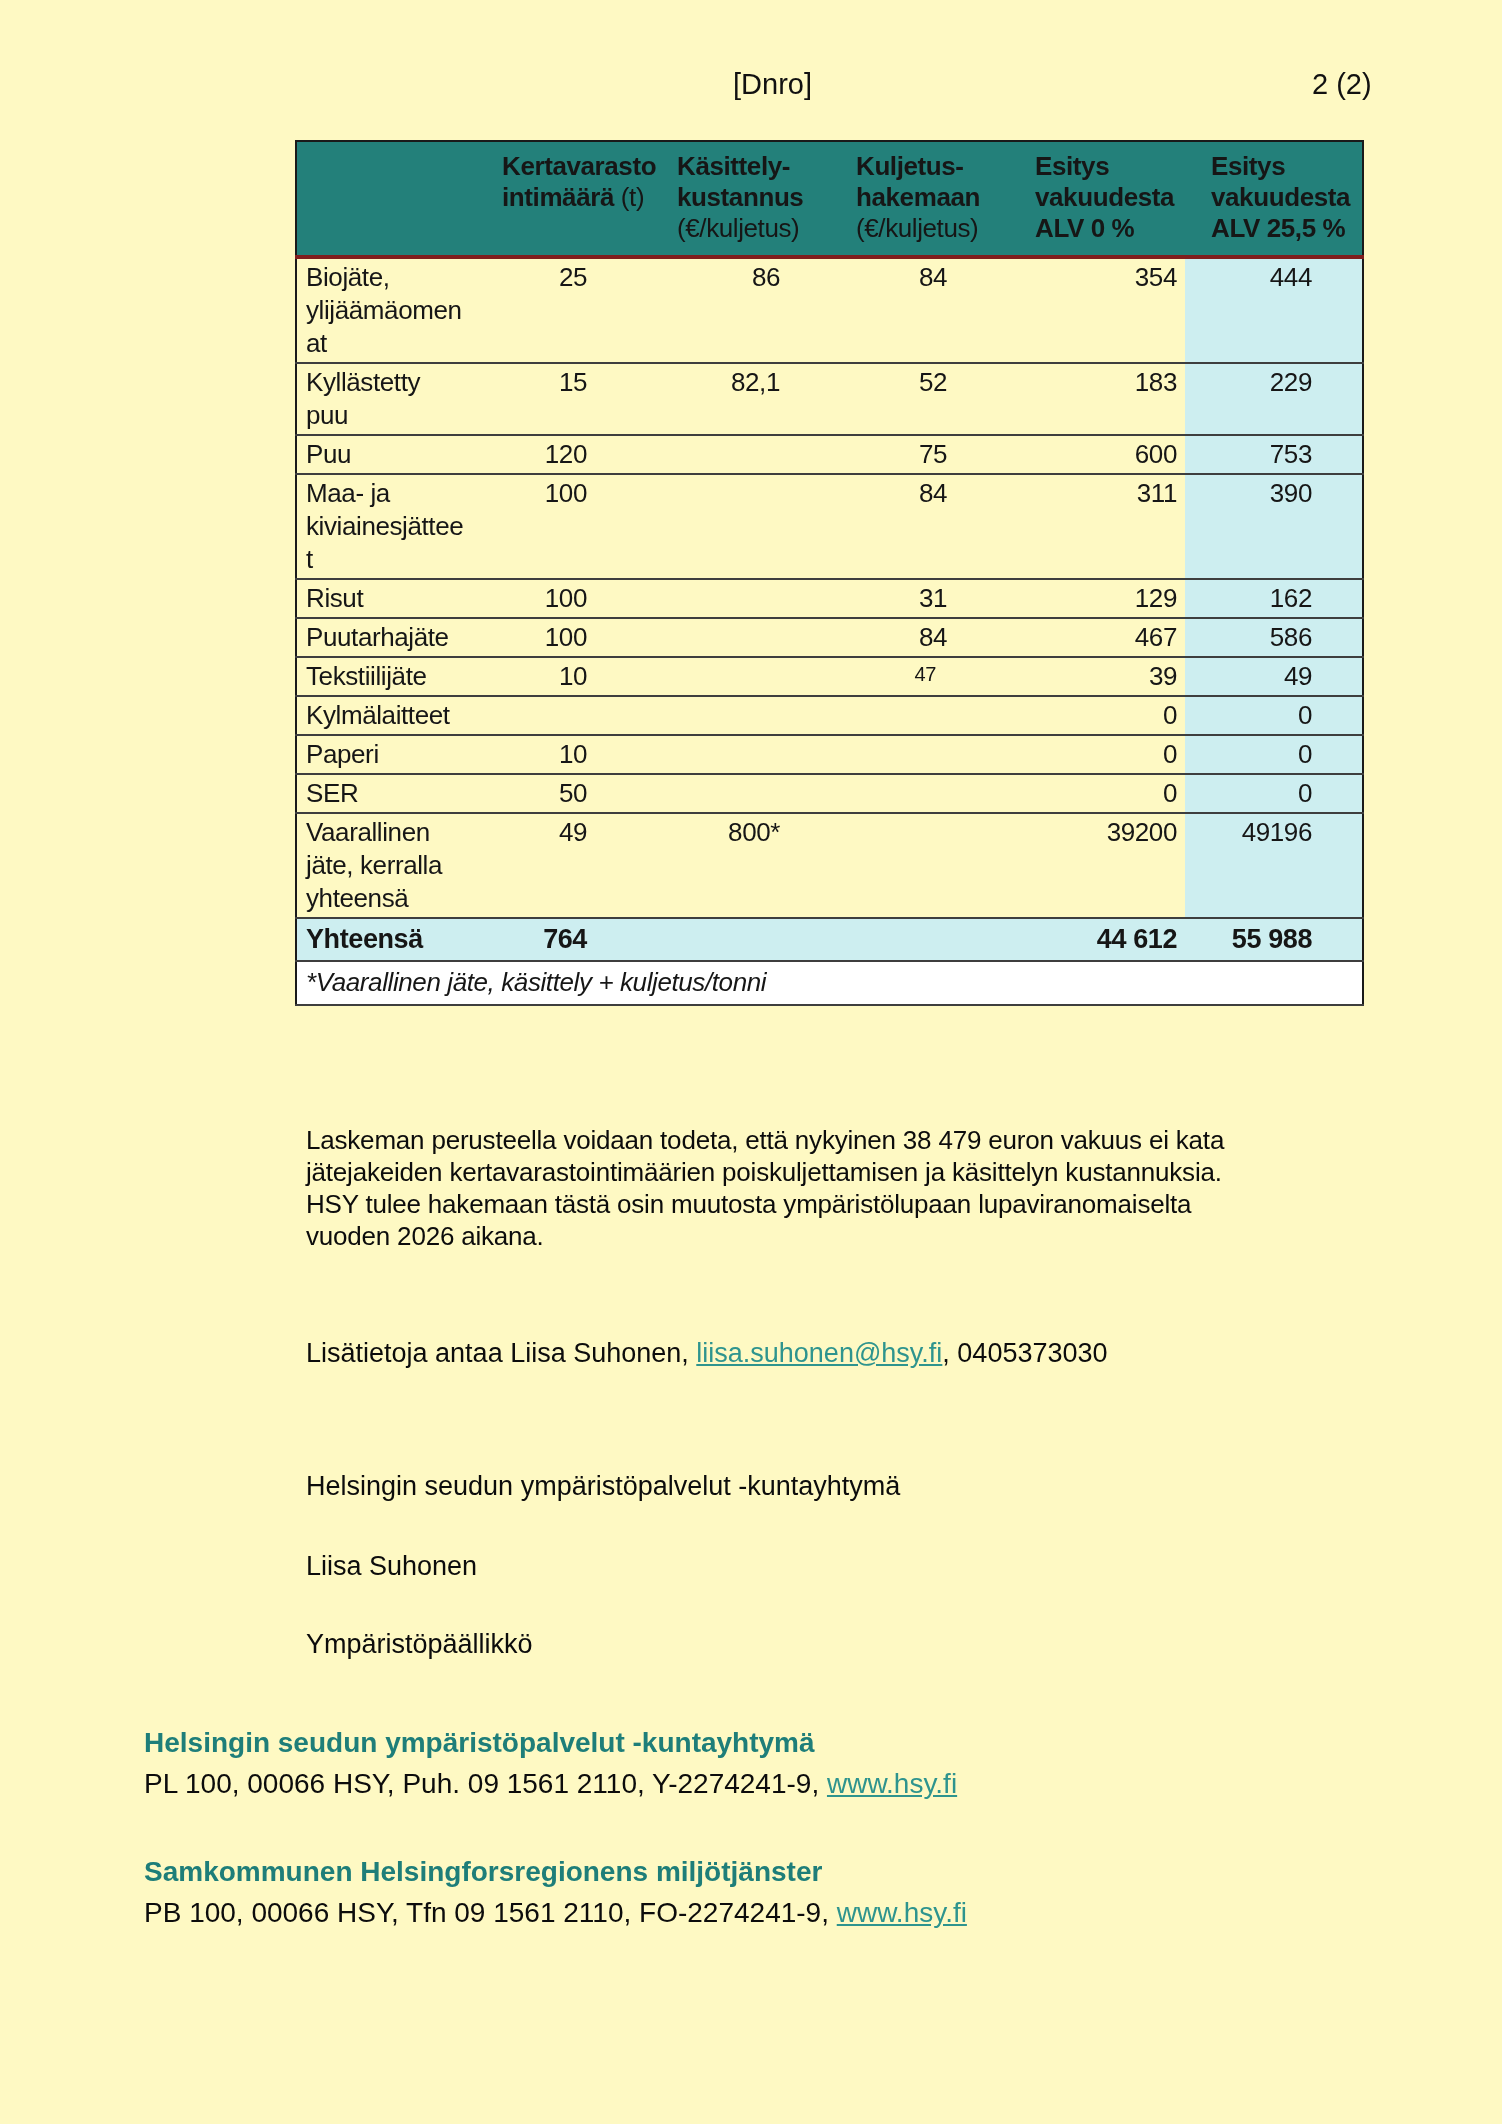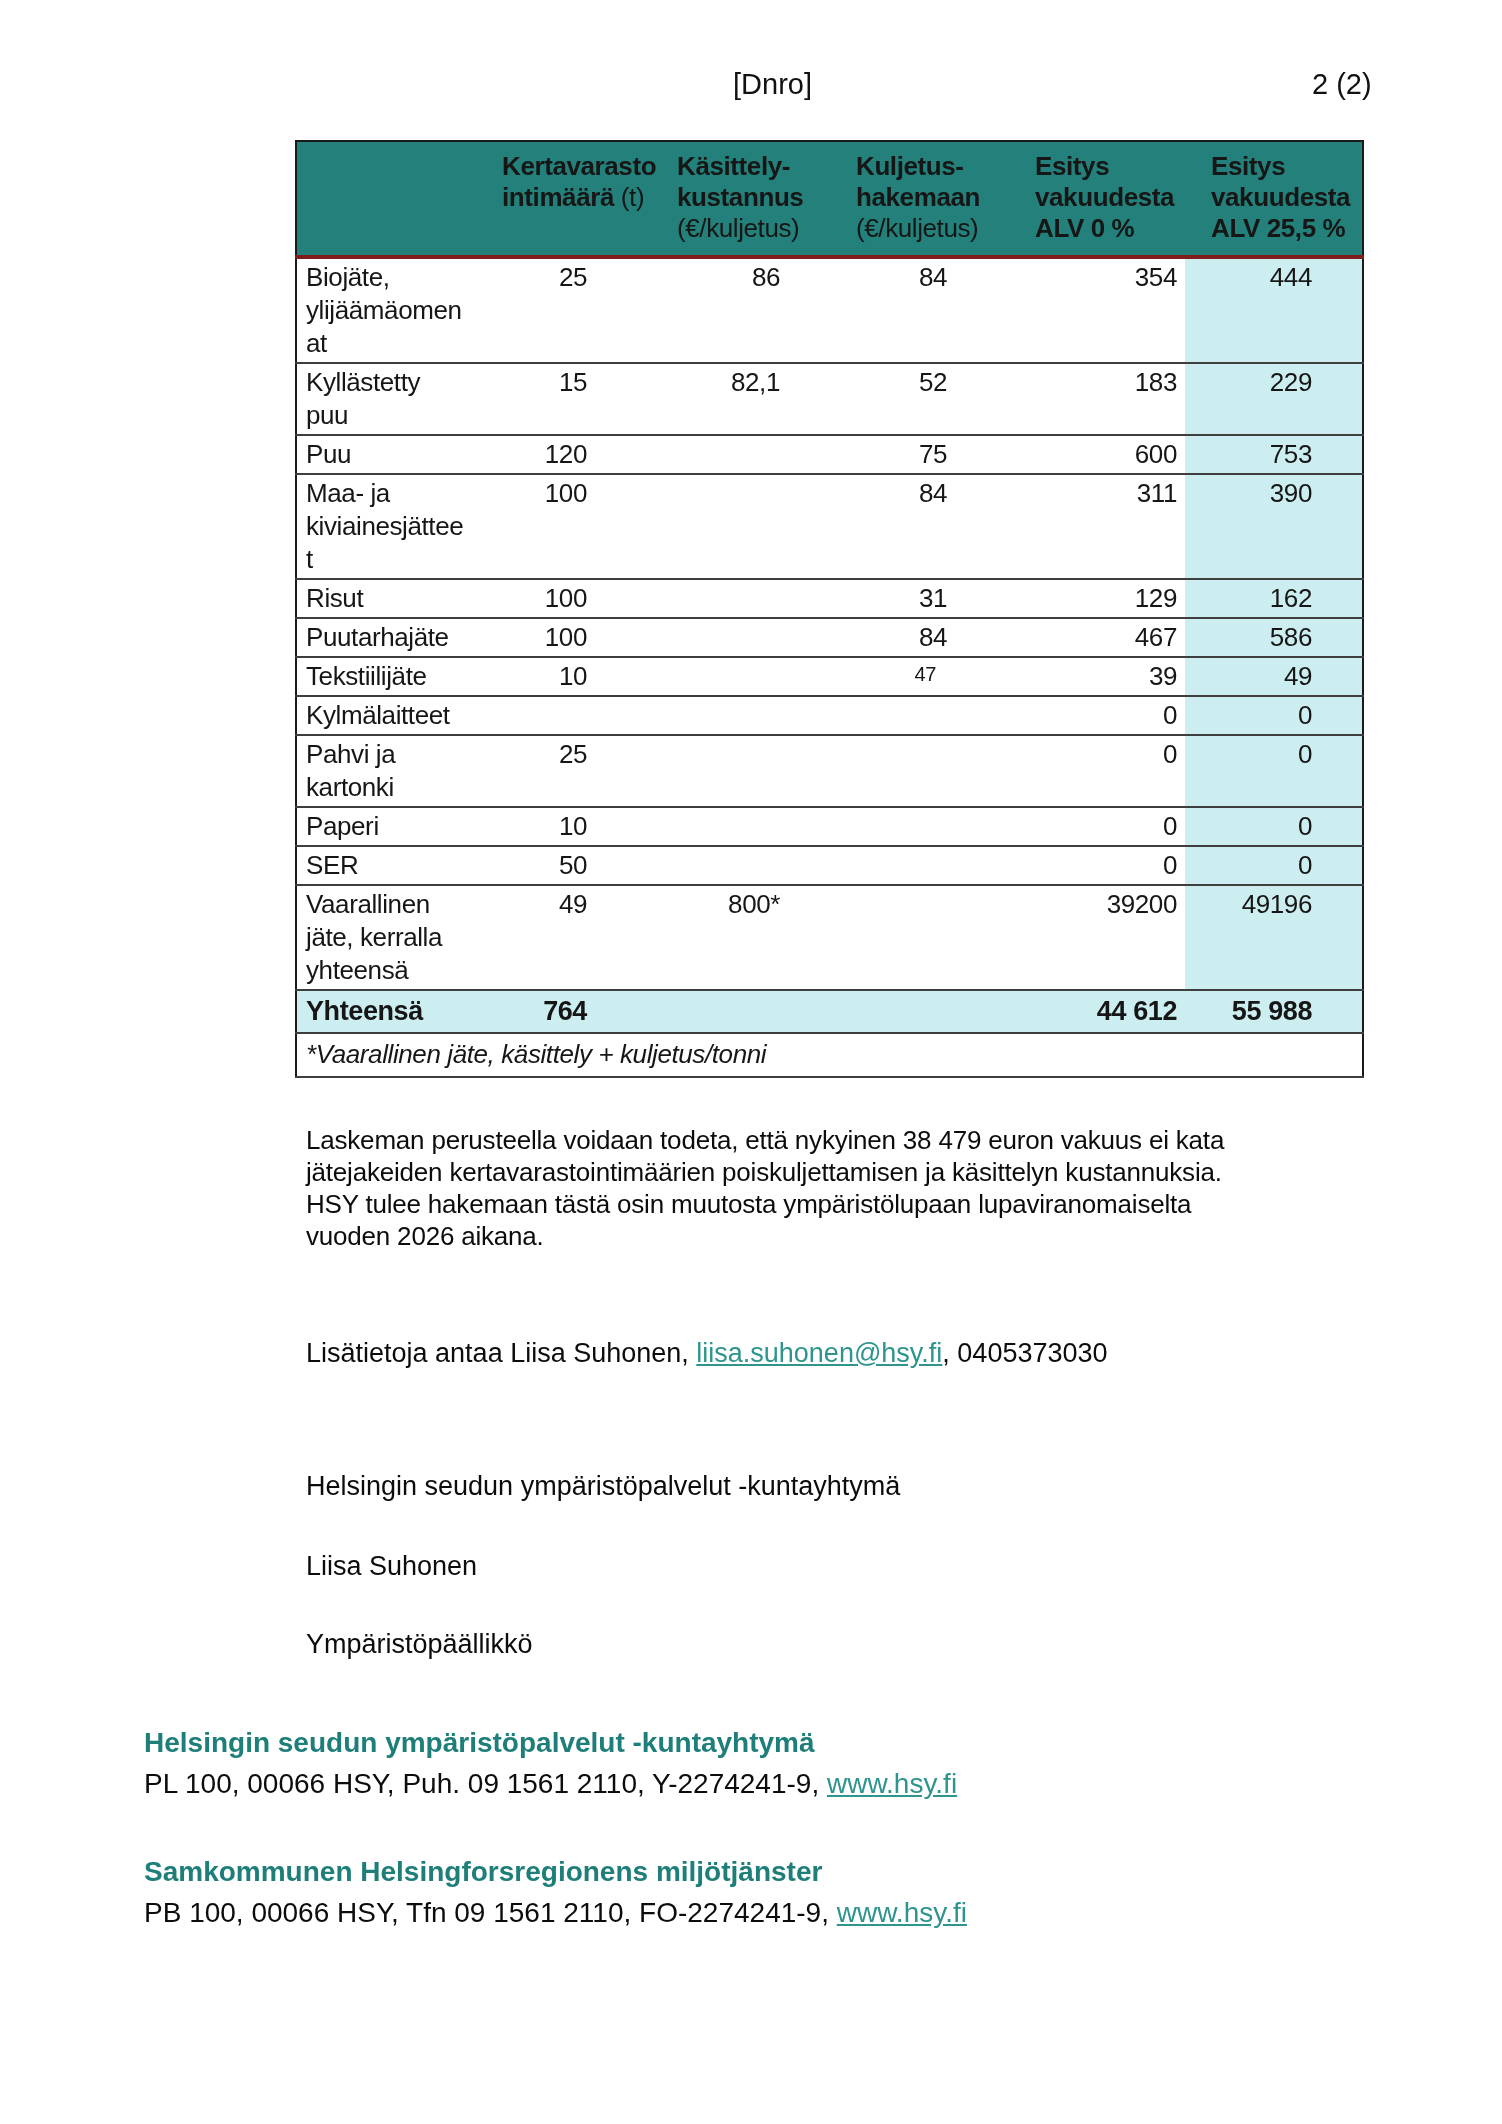--- a/index.html
+++ b/index.html
@@ -1,19 +1,19 @@
 <!DOCTYPE html>
 <html><head>
 <meta charset="utf-8">
 <style>
   html,body{margin:0;padding:0;background:#e8e8e8;}
   .page{
     position:relative;
     width:1502px;height:2124px;
-    background:#ffffff;
+    background:#fef9c3;
     font-family:"Liberation Sans","DejaVu Sans",sans-serif;
     color:#000;
     overflow:hidden;
   }
   
   .doc-header-dnro{position:absolute;top:68px;left:733px;font-size:29px;color:#111;}
   .doc-header-pagenum{position:absolute;top:68px;left:1312px;font-size:29px;color:#111;}
 
   
   .table-wrap{position:absolute;top:140px;left:295px;}
@@ -185,28 +185,20 @@
           </tr>
           <tr>
             <td class="label">Kylmälaitteet</td>
             <td class="num p1"></td>
             <td class="num p2"></td>
             <td class="num p3"></td>
             <td class="num p4">0</td>
             <td class="num p5 hl">0</td>
           </tr>
           <tr>
-            <td class="label">Pahvi ja kartonki</td>
-            <td class="num p1">25</td>
-            <td class="num p2"></td>
-            <td class="num p3"></td>
-            <td class="num p4">0</td>
-            <td class="num p5 hl">0</td>
-          </tr>
-          <tr>
             <td class="label">Paperi</td>
             <td class="num p1">10</td>
             <td class="num p2"></td>
             <td class="num p3"></td>
             <td class="num p4">0</td>
             <td class="num p5 hl">0</td>
           </tr>
           <tr>
             <td class="label">SER</td>
             <td class="num p1">50</td>

